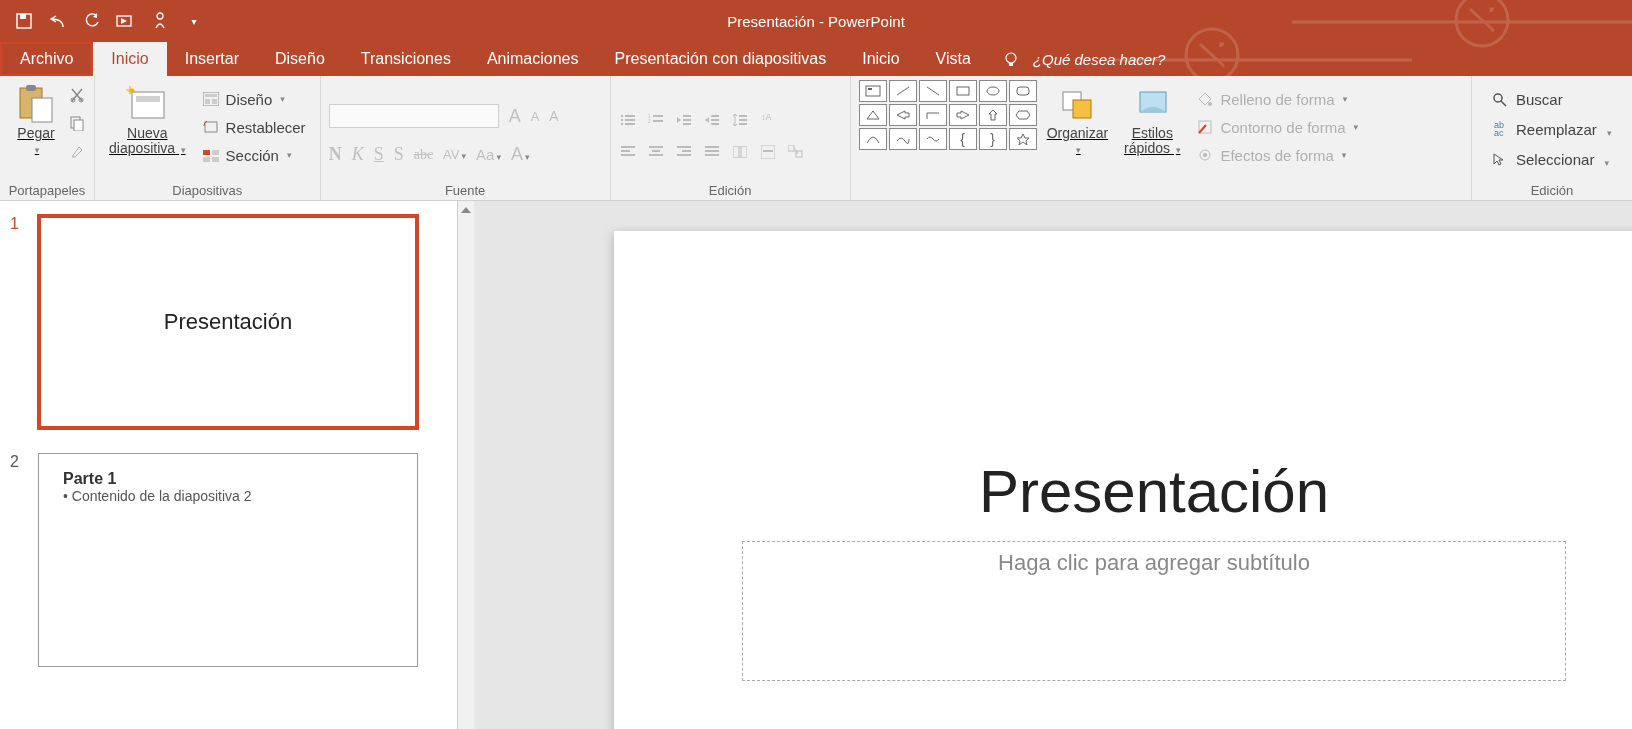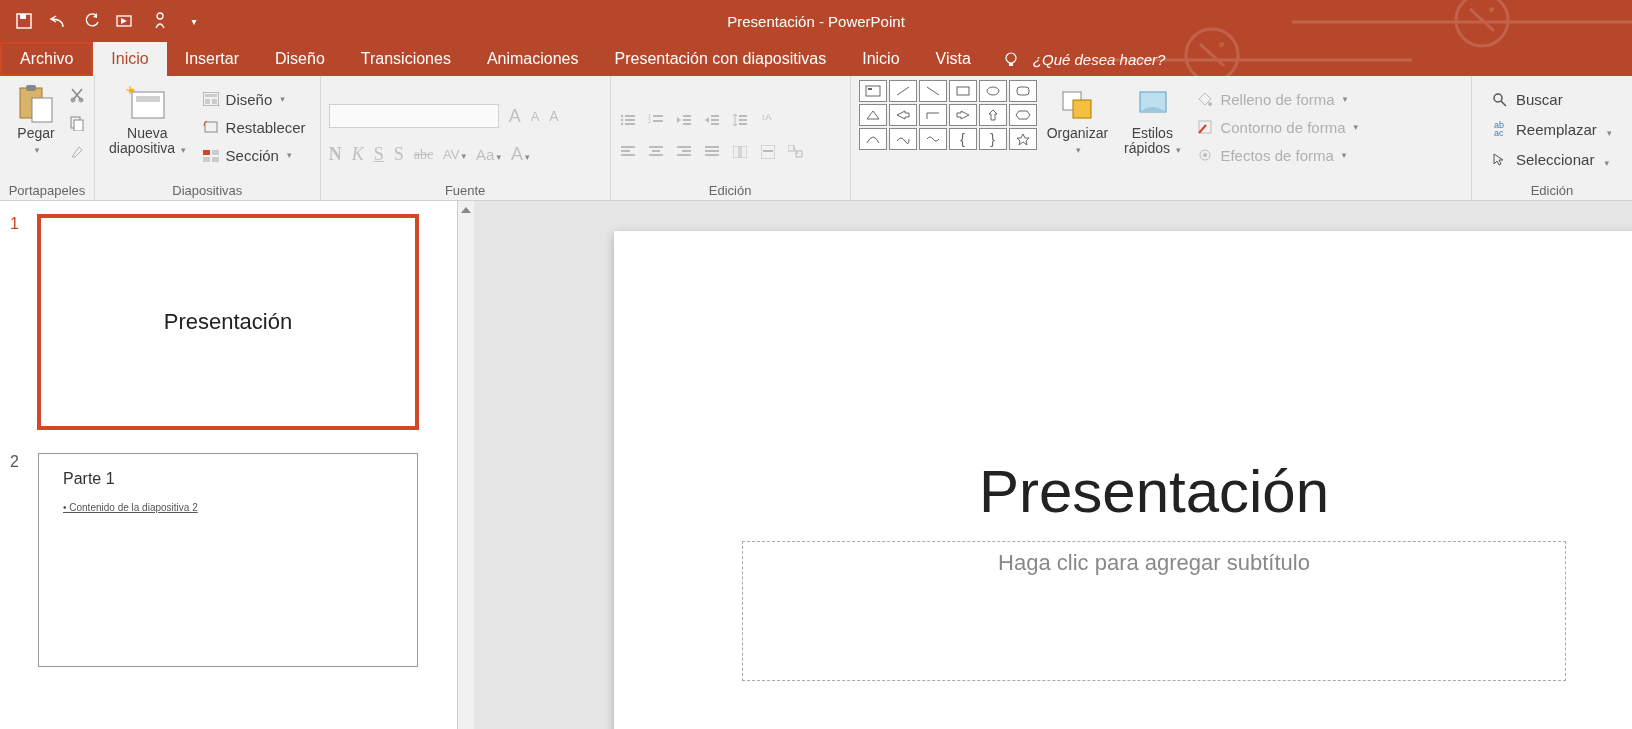--- a/index.html
+++ b/index.html
@@ -17,21 +17,21 @@
 .tab { padding: 0 18px; color: #fff; font-size: 16px; display: flex; align-items: center; cursor: pointer; }
 .tab.active { background: #f1f1f1; color: #b7472a; }
 .tab.file { border: 2px solid #d04726; }
 .tellme { display: flex; align-items: center; gap: 14px; color: #fff; font-size: 15px; padding: 0 14px; font-style: italic; }
 
 
 .ribbon { height: 125px; background: #f1f1f1; border-bottom: 1px solid #d0d0d0; display: flex; }
 .group { border-right: 1px solid #d8d8d8; display: flex; flex-direction: column; padding: 4px 8px 2px; }
 .group-body { flex: 1; display: flex; gap: 4px; align-items: flex-start; }
 .group-label { font-size: 13px; color: #666; text-align: center; padding-top: 2px; }
-.vbtn { display: flex; flex-direction: column; align-items: center; justify-content: center; cursor: pointer; padding: 2px 6px; }
+.vbtn { display: flex; flex-direction: column; align-items: center; justify-content: center; cursor: pointer; padding: 2px 6px; text-decoration: underline; }
 .vbtn .icon-box { width: 44px; height: 44px; display: flex; align-items: center; justify-content: center; }
 .vbtn .lbl { font-size: 14px; color: #444; text-align: center; line-height: 1.1; }
 .stack { display: flex; flex-direction: column; gap: 2px; }
 .hbtn { display: flex; align-items: center; gap: 6px; font-size: 15px; color: #444; padding: 4px 6px; cursor: pointer; white-space: nowrap; }
 .hbtn.dim { color: #b0b0b0; }
 .mini-icon { width: 18px; height: 18px; display: inline-flex; align-items: center; justify-content: center; }
 .dd { font-size: 9px; color: #888; margin-left: 2px; }
 .font-row { display: flex; gap: 10px; align-items: center; }
 .font-letter { font-size: 18px; color: #c0c0c0; font-family: Georgia, serif; }
 .icon-row { display: flex; gap: 10px; align-items: center; }
@@ -41,22 +41,22 @@
 
 
 .workspace { display: flex; height: calc(729px - 42px - 34px - 125px); }
 .thumb-panel { width: 458px; background: #fff; border-right: 1px solid #ccc; overflow-y: auto; padding: 14px 10px; }
 .thumb-row { display: flex; gap: 10px; margin-bottom: 24px; }
 .thumb-num { font-size: 16px; color: #d24726; width: 18px; }
 .thumb { width: 380px; height: 214px; background: #fff; border: 1px solid #999; display: flex; flex-direction: column; align-items: center; justify-content: center; }
 .thumb.active { border: 3px solid #d24726; outline: 1px solid #d24726; }
 .thumb .t1 { font-size: 22px; color: #222; }
 .thumb2-body { padding: 16px 24px; width: 100%; }
-.thumb2-title { font-size: 16px; color: #333; }
-.thumb2-bullet { font-size: 10px; color: #555; margin-top: 14px; text-decoration: underline; }
+.thumb2-title { font-size: 16px; color: #333; font-weight: bold; }
+.thumb2-bullet { font-size: 14px; color: #555; margin-top: 0; }
 .scroll-gutter { width: 16px; background: #f1f1f1; display: flex; align-items: flex-start; justify-content: center; padding-top: 6px; }
 .scroll-up { width: 0; height: 0; border-left: 5px solid transparent; border-right: 5px solid transparent; border-bottom: 6px solid #888; }
 .canvas-area { flex: 1; background: #e6e6e6; position: relative; overflow: hidden; }
 .slide { position: absolute; left: 140px; top: 30px; width: 1080px; height: 608px; background: #fff; box-shadow: 0 3px 10px rgba(0,0,0,0.25); }
 .slide-title { position: absolute; top: 226px; left: 0; right: 0; text-align: center; font-size: 60px; color: #222; font-weight: 300; }
 .subtitle-box { position: absolute; top: 310px; left: 128px; right: 128px; height: 140px; border: 1px dashed #aaa; display: flex; align-items: flex-start; justify-content: center; padding-top: 8px; }
 .subtitle-text { font-size: 22px; color: #888; }
 </style>
 </head>
 <body>

